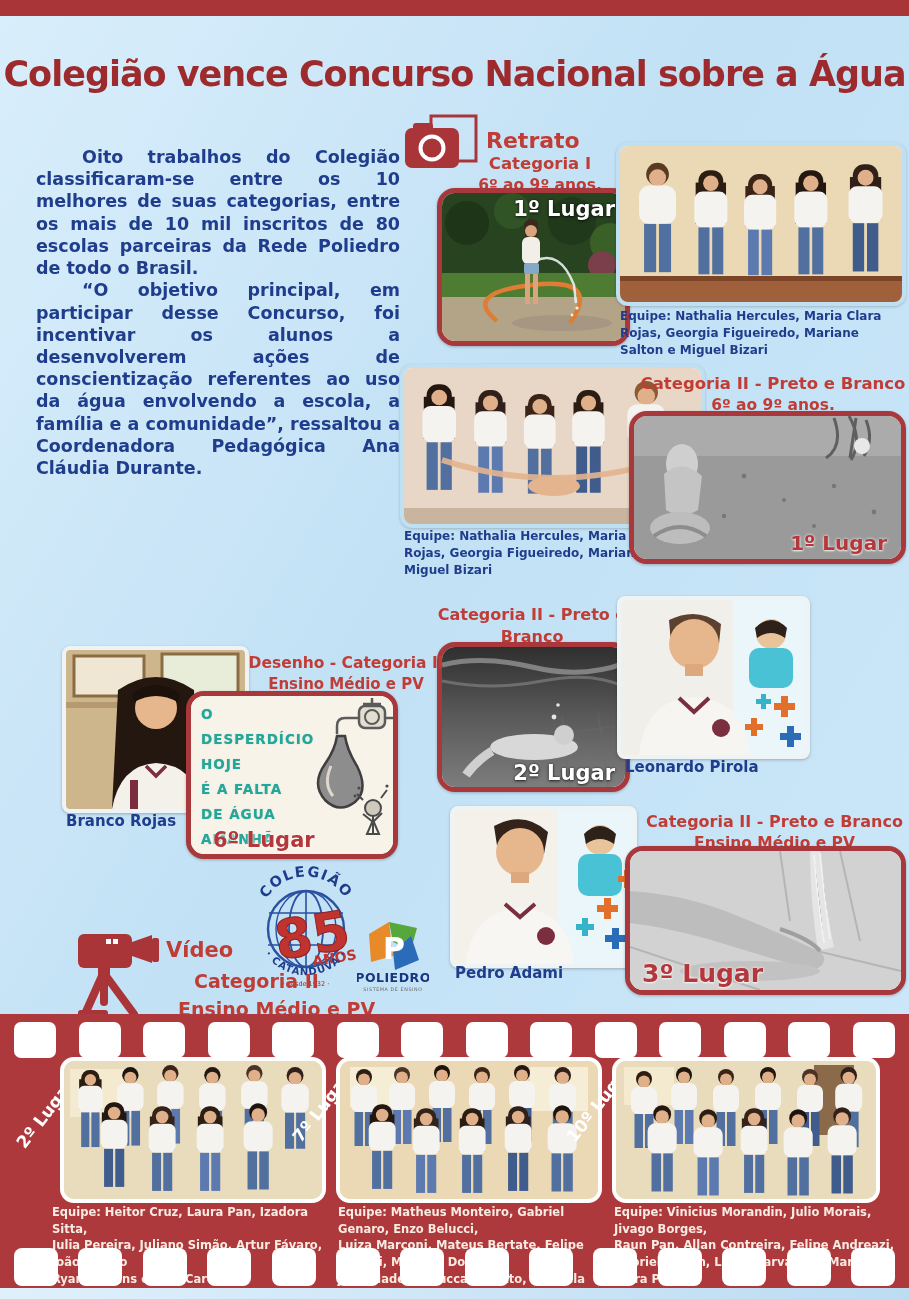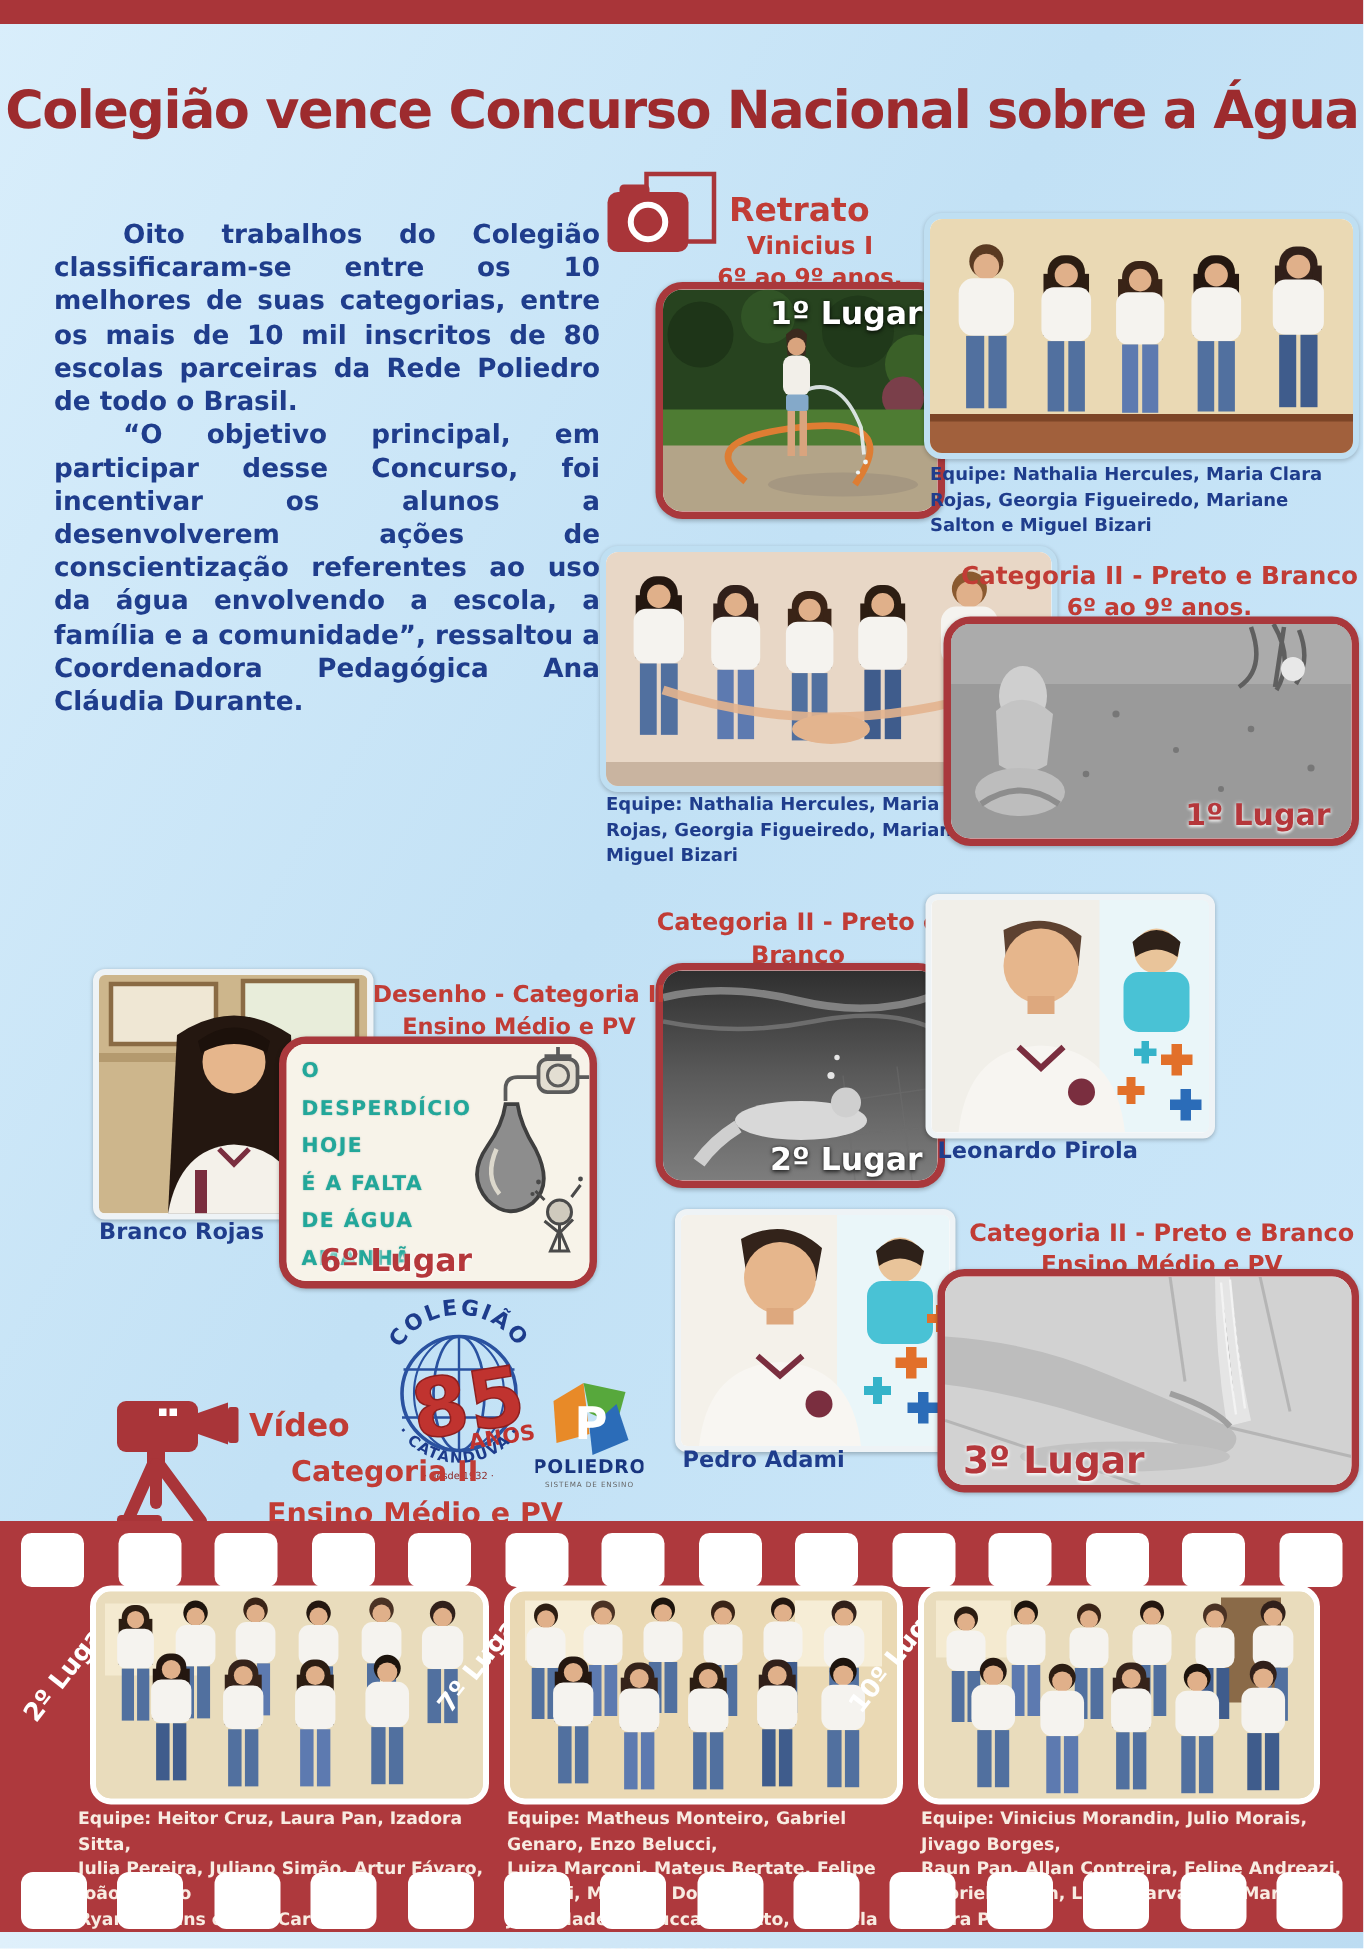--- a/index.html
+++ b/index.html
@@ -88,21 +88,21 @@
     <svg viewBox="0 0 76 62" width="76" height="62">
       <rect x="28" y="2" width="45" height="45" fill="none" stroke="#a93539" stroke-width="3"></rect>
       <rect x="10" y="9" width="20" height="9" rx="3" fill="#a93539"></rect>
       <rect x="2" y="14" width="54" height="40" rx="7" fill="#a93539"></rect>
       <circle cx="29" cy="34" r="11.5" fill="none" stroke="#ffffff" stroke-width="4"></circle>
     </svg>
   </div>
   <div class="abs retrato-label" style="left:486px;top:128px;">Retrato</div>
 
   <div class="abs redhead" style="left:455px;top:153px;width:170px;">
-    <div class="l1">Vinicius I</div>
+    <div class="l1">Categoria I</div>
     <div class="l2">6º ao 9º anos.</div>
   </div>
 
   <div class="abs card-red" style="left:437px;top:188px;width:183px;height:148px;">
     <svg viewBox="0 0 183 148" width="183" height="148">
       <rect width="183" height="85" fill="#27431f"></rect>
       <circle cx="25" cy="30" r="22" fill="#1e3518"></circle>
         <circle cx="70" cy="18" r="18" fill="#315426"></circle>
       <circle cx="130" cy="28" r="24" fill="#20391a"></circle>
         <circle cx="168" cy="50" r="20" fill="#3a6028"></circle>

